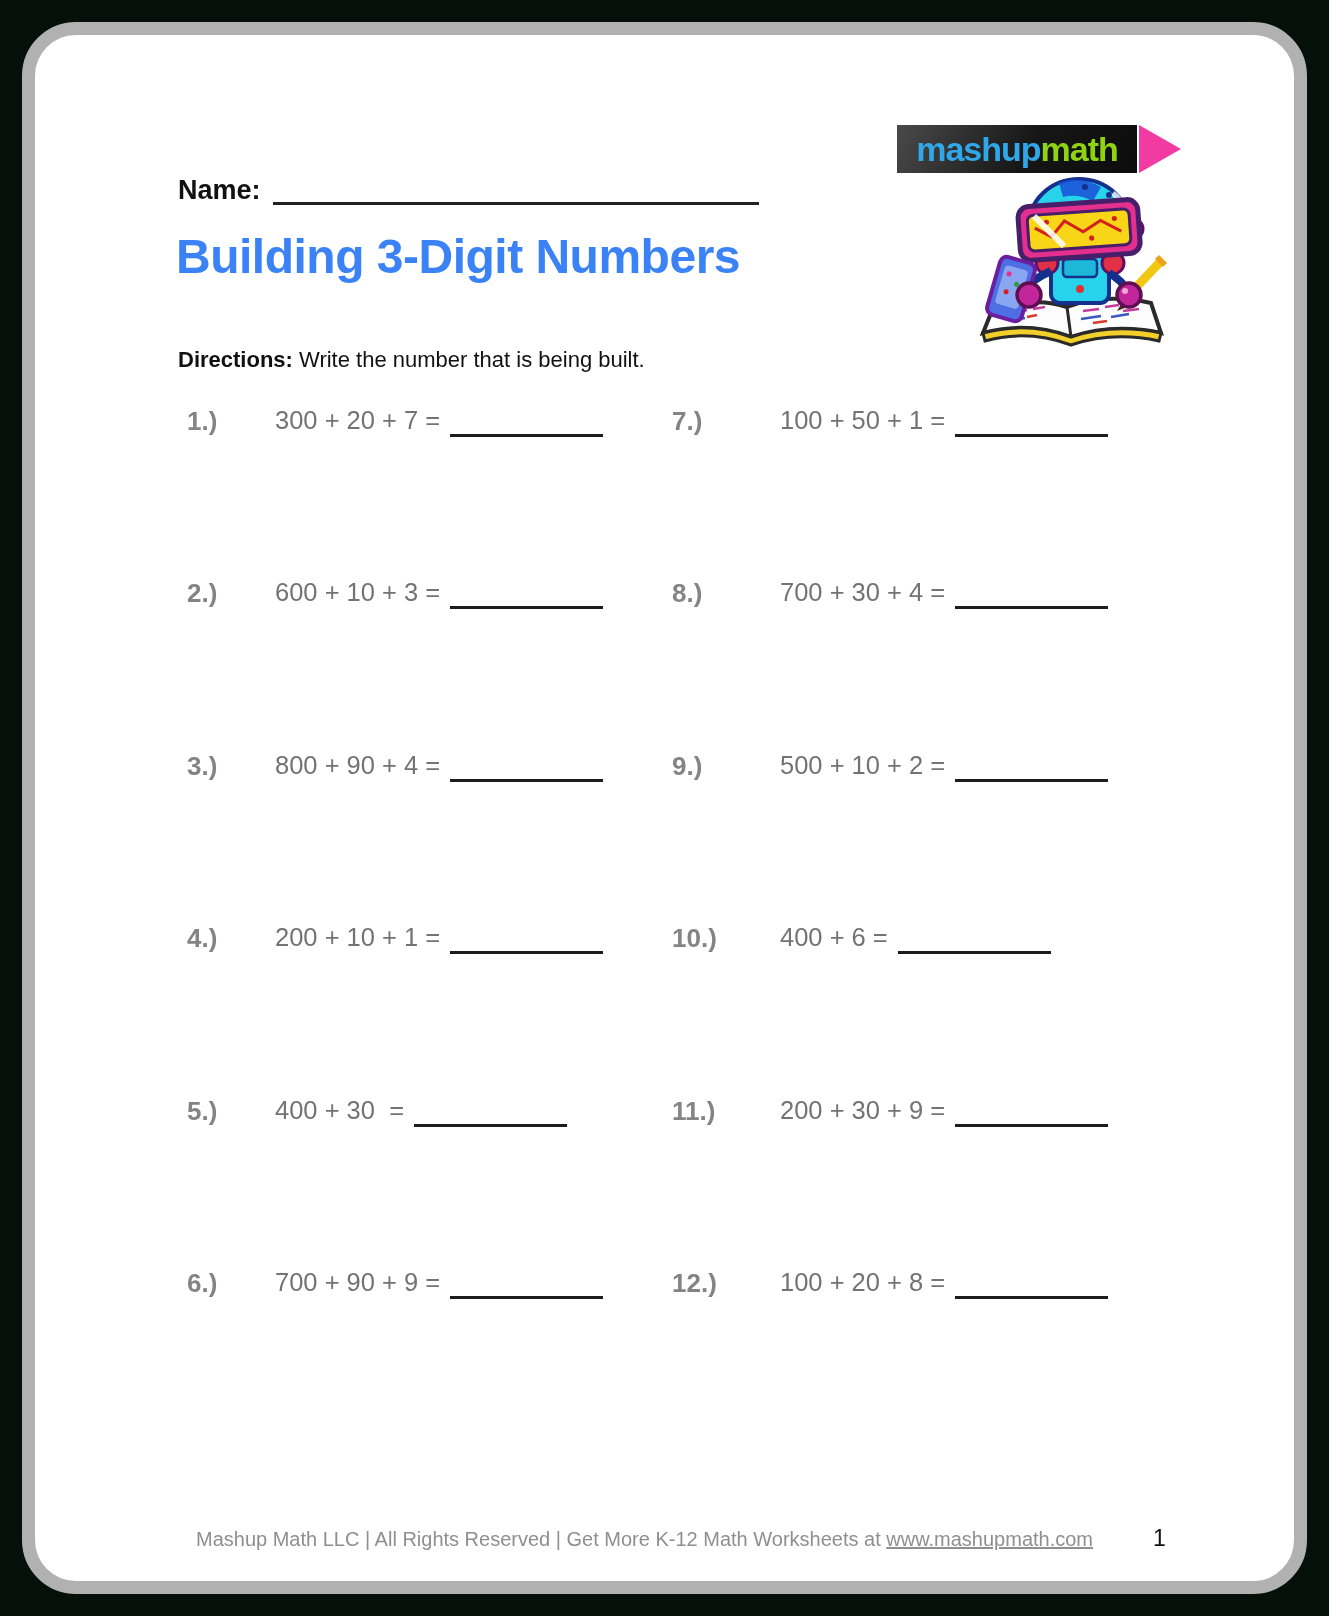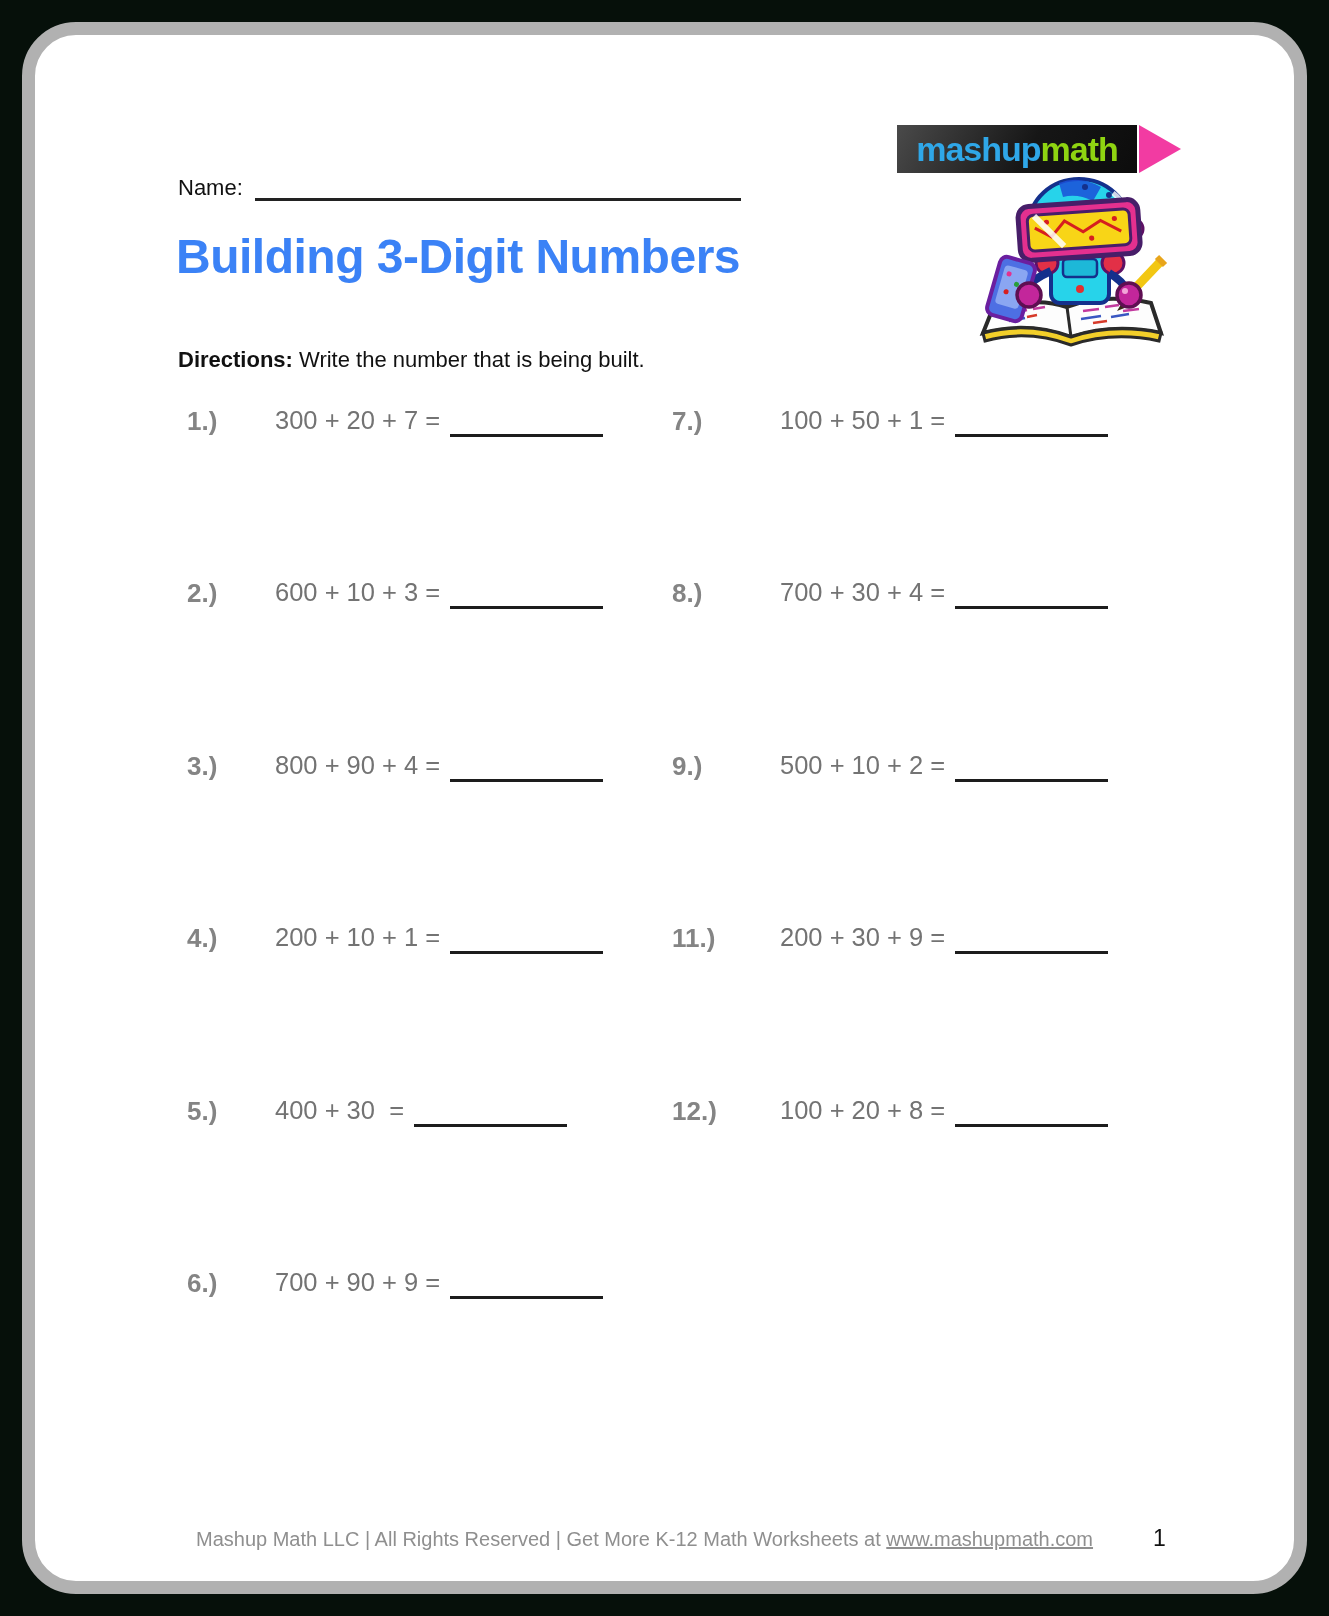--- a/index.html
+++ b/index.html
@@ -13,21 +13,21 @@
   .page {
     position:absolute; left:22px; top:22px;
     width:1285px; height:1572px;
     background:#ffffff;
     border:13px solid #b1b1b1;
     border-radius:54px;
   }
   
   .name-row {
     position:absolute; left:143px; top:140px;
-    font-size:22px; color:#111; white-space:nowrap;
+    font-size:27px; color:#111; white-space:nowrap;font-weight:bold;
   }
   .name-line {
     display:inline-block; width:486px; height:12px;
     border-bottom:3px solid #222;
     margin-left:12px; vertical-align:-6px;
   }
   .title {
     position:absolute; left:141px; top:196px;
     font-size:48px; font-weight:700; letter-spacing:-0.5px;
     color:#3b82f6; line-height:1.1; white-space:nowrap;
@@ -200,20 +200,25 @@
       <span class="pnum">8.)</span>
       <span class="pexpr">700 + 30 + 4 =</span>
       <span class="pblank"></span>
     </div>
     <div class="problem rcol">
       <span class="pnum">9.)</span>
       <span class="pexpr">500 + 10 + 2 =</span>
       <span class="pblank"></span>
     </div>
     <div class="problem rcol">
+      <span class="pnum">10.)</span>
+      <span class="pexpr">400 + 6 =</span>
+      <span class="pblank"></span>
+    </div>
+    <div class="problem rcol">
       <span class="pnum">11.)</span>
       <span class="pexpr">200 + 30 + 9 =</span>
       <span class="pblank"></span>
     </div>
     <div class="problem rcol">
       <span class="pnum">12.)</span>
       <span class="pexpr">100 + 20 + 8 =</span>
       <span class="pblank"></span>
     </div>
 

